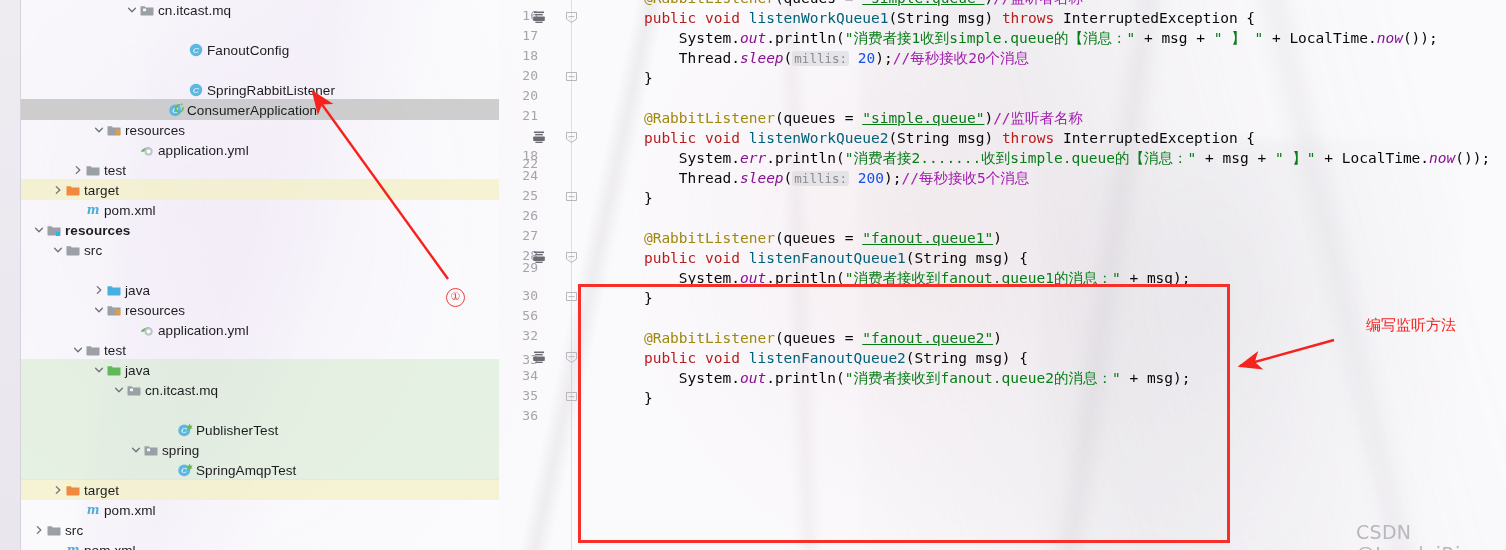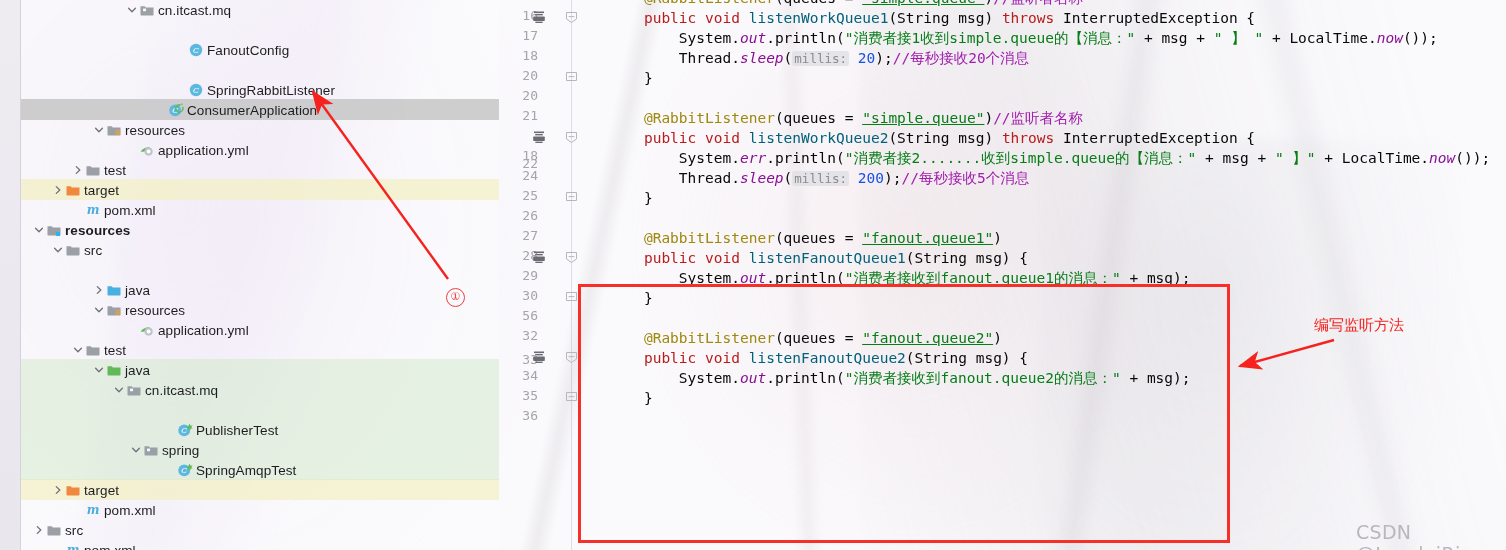--- a/index.html
+++ b/index.html
@@ -86,21 +86,21 @@
   .fld{color:#871094;font-style:italic;}
   .mth{color:#00627a;}
   .cm{color:#a21caf;}
   .plain{color:#080808;}
   .hint{background:rgba(222,222,226,.75);color:#8b8b90;border-radius:3px;padding:0 2px;font-size:12.5px;}
 
   
   .anno{position:absolute;z-index:9;pointer-events:none;}
   .redbox{position:absolute;left:578px;top:284px;width:652px;height:259px;
           border:3px solid #f82e29;z-index:8;box-sizing:border-box;}
-  .anno-text{position:absolute;left:1314px;top:316px;color:#f5221d;font-size:15px;
+  .anno-text{position:absolute;left:1366px;top:316px;color:#f5221d;font-size:15px;
              font-family:"DejaVu Sans",sans-serif;z-index:9;white-space:nowrap;}
   .circ1{position:absolute;left:446px;top:288px;width:17px;height:17px;border:1.4px solid #e8403c;
          border-radius:50%;color:#e8403c;font-size:11px;line-height:15px;text-align:center;z-index:9;}
   .watermark{position:absolute;left:1356px;top:521px;color:#b9b6bd;font-size:19px;
              font-family:"DejaVu Sans",sans-serif;z-index:9;letter-spacing:.3px;}
 </style>
 </head>
 <body>
 
 <div id="root">
@@ -509,21 +509,21 @@
             <rect x="3.2" y="4" width="7.6" height="1.4" fill="#6b6b73"></rect>
             <rect x="1.2" y="6.4" width="11.6" height="4.6" rx=".8" fill="#6b6b73"></rect>
             <rect x="3.4" y="11.6" width="7.2" height="1.4" fill="#6b6b73"></rect>
           </svg></div>
         <div class="fold" style="top: 251px;">
           <svg width="13" height="13" viewBox="0 0 13 13">
             <path d="M1.5 1.5h10v6.5l-5 3.5-5-3.5z" fill="none" stroke="#b8b5bd" stroke-width="1"></path>
             <rect x="3.6" y="5.1" width="5.8" height="1" fill="#b8b5bd"></rect>
           </svg>
         </div>
-        <div class="gline" style="top: 268px;">29</div>
+        <div class="gline" style="top: 260px;">29</div>
         <div class="gline" style="top: 288px;">30</div>
         <div class="fold" style="top: 291px;">
           <svg width="13" height="13" viewBox="0 0 13 13">
             <path d="M1.5 1.5h10v8h-10z" fill="none" stroke="#b8b5bd" stroke-width="1"></path>
             <rect x="3.6" y="5.1" width="5.8" height="1" fill="#b8b5bd"></rect>
           </svg>
         </div>
         <div class="gline" style="top: 308px;">56</div>
         <div class="gline" style="top: 328px;">32</div>
         <div class="gline" style="top: 352px;">33</div>

